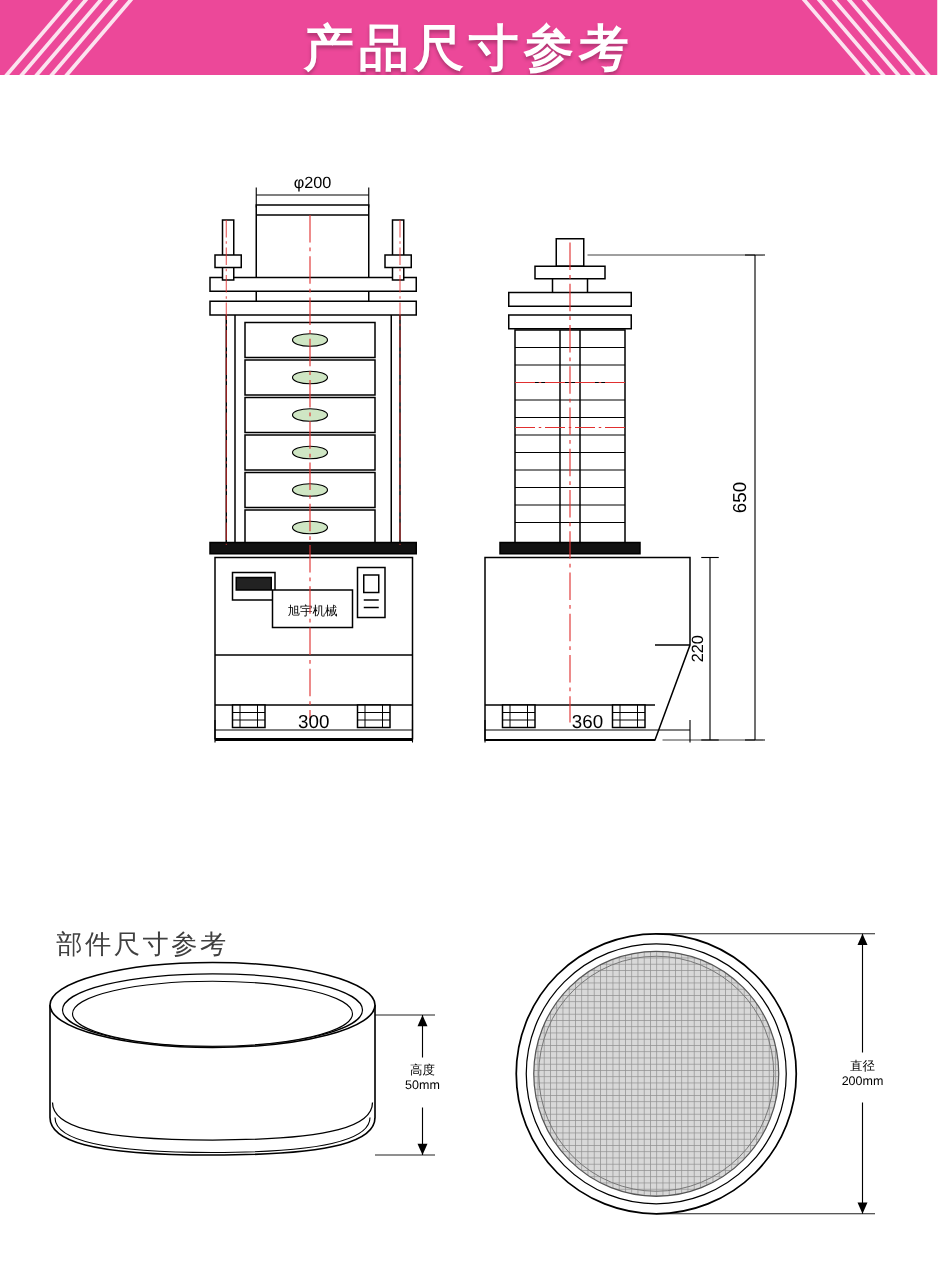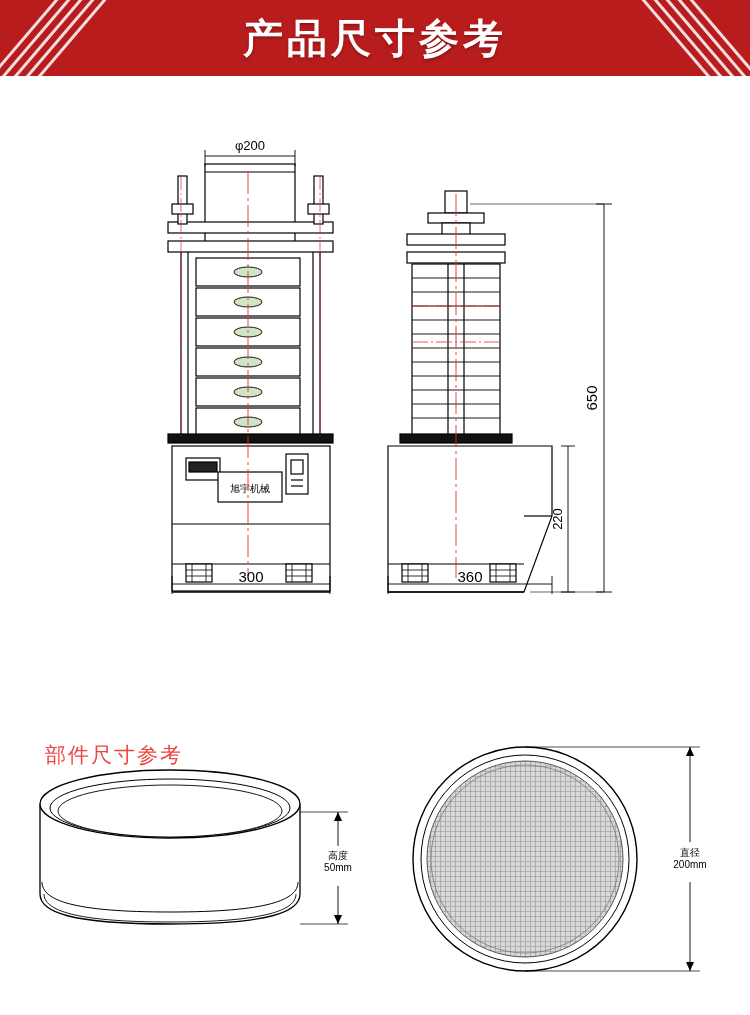--- a/index.html
+++ b/index.html
@@ -6,22 +6,22 @@
   html, body { margin:0; padding:0; }
   body {
     width:750px; height:1015px; position:relative;
     background:#ffffff;
     font-family:"Liberation Sans", sans-serif;
     overflow:hidden;
   }
 
   
   .banner {
-    position:absolute; left:0; top:0; width:750px; height:76px;
-    background:#b91c1c;
+    position:absolute; left:0; top:0; width:750px; height:60px;
+    background:#ec4899;
     overflow:hidden;
   }
   .banner .stripes-left, .banner .stripes-right {
     position:absolute; top:0; width:120px; height:76px;
   }
   .banner .stripes-left { left:0; }
   .banner .stripes-right { right:0; }
   .banner .stripes-left svg, .banner .stripes-right svg { display:block; }
   .banner-title {
     position:absolute; left:0; top:0; width:750px; height:76px;
@@ -31,21 +31,21 @@
   }
 
   
   .drawing {
     position:absolute; left:0; top:76px; width:750px; height:939px;
   }
   .drawing svg { display:block; }
 
   .section-label {
     position:absolute;
-    font-size:21px; color:#ef4444; letter-spacing:2px;
+    font-size:21px; color:#404040; letter-spacing:2px;
   }
   #parts-label { left:45px; top:665px; }
 
   .dim-text {
     font-family:"Liberation Sans", sans-serif;
     fill:#000;
   }
 </style>
 </head>
 <body>

